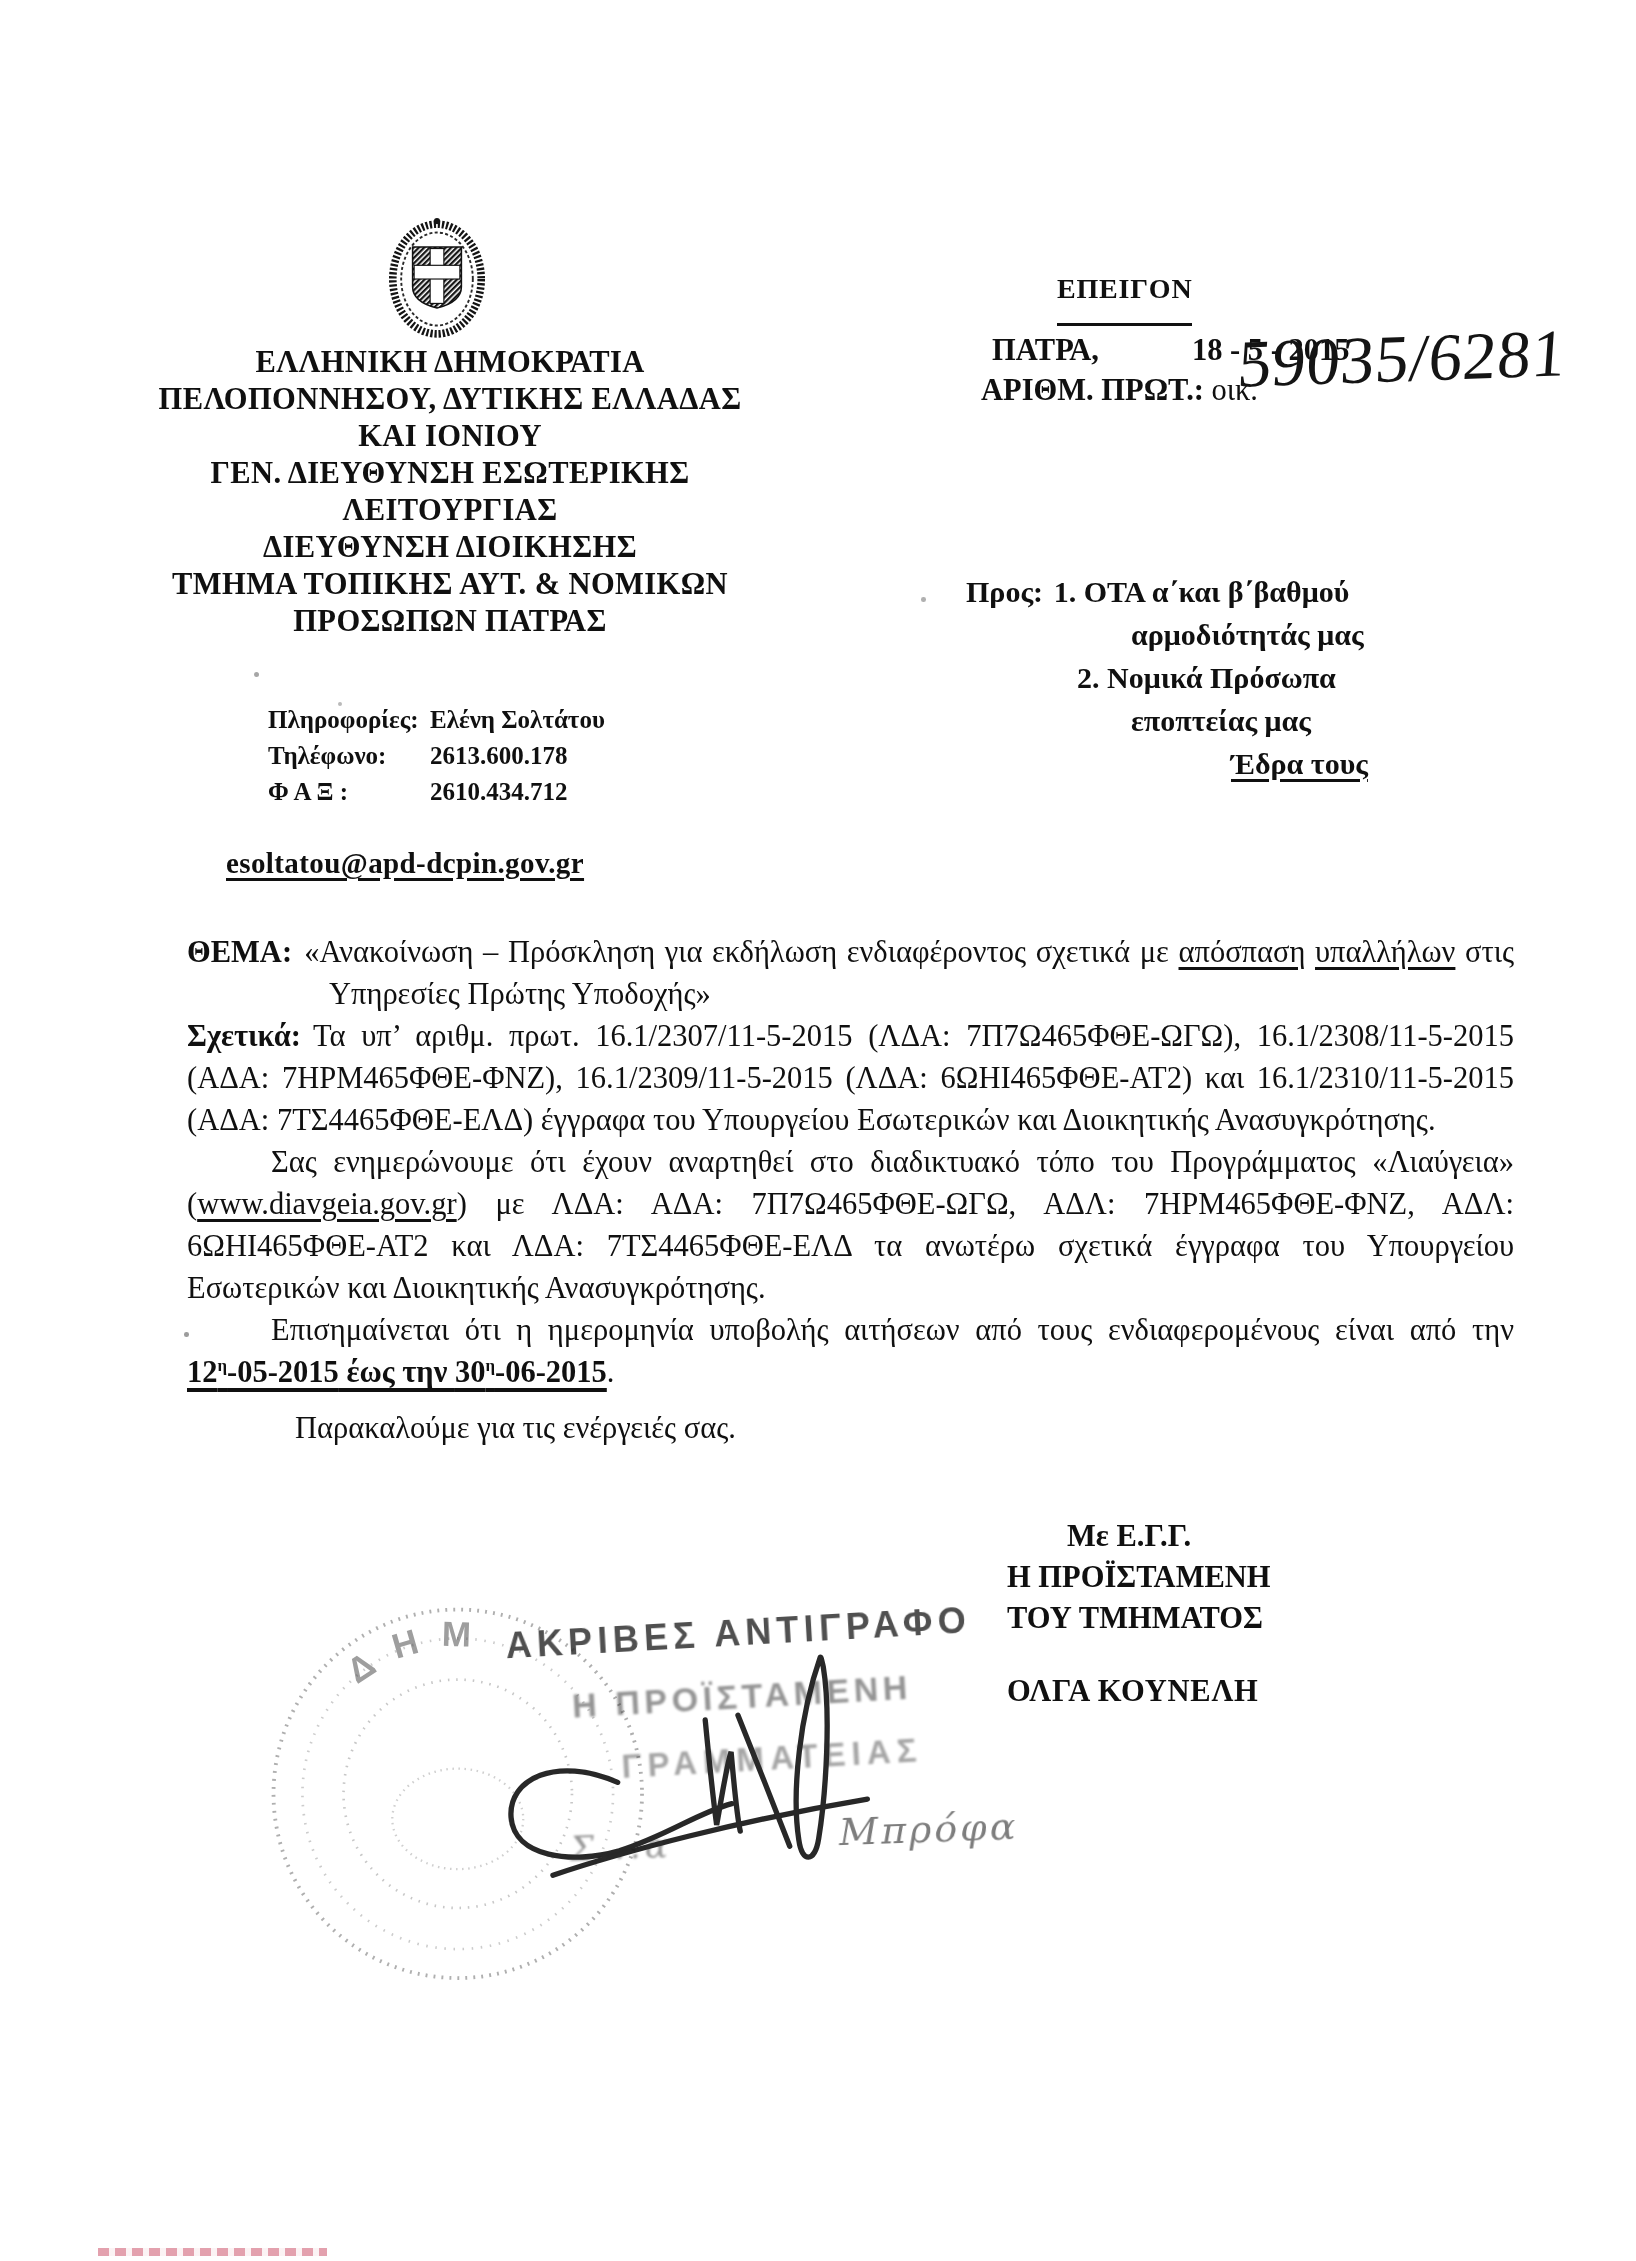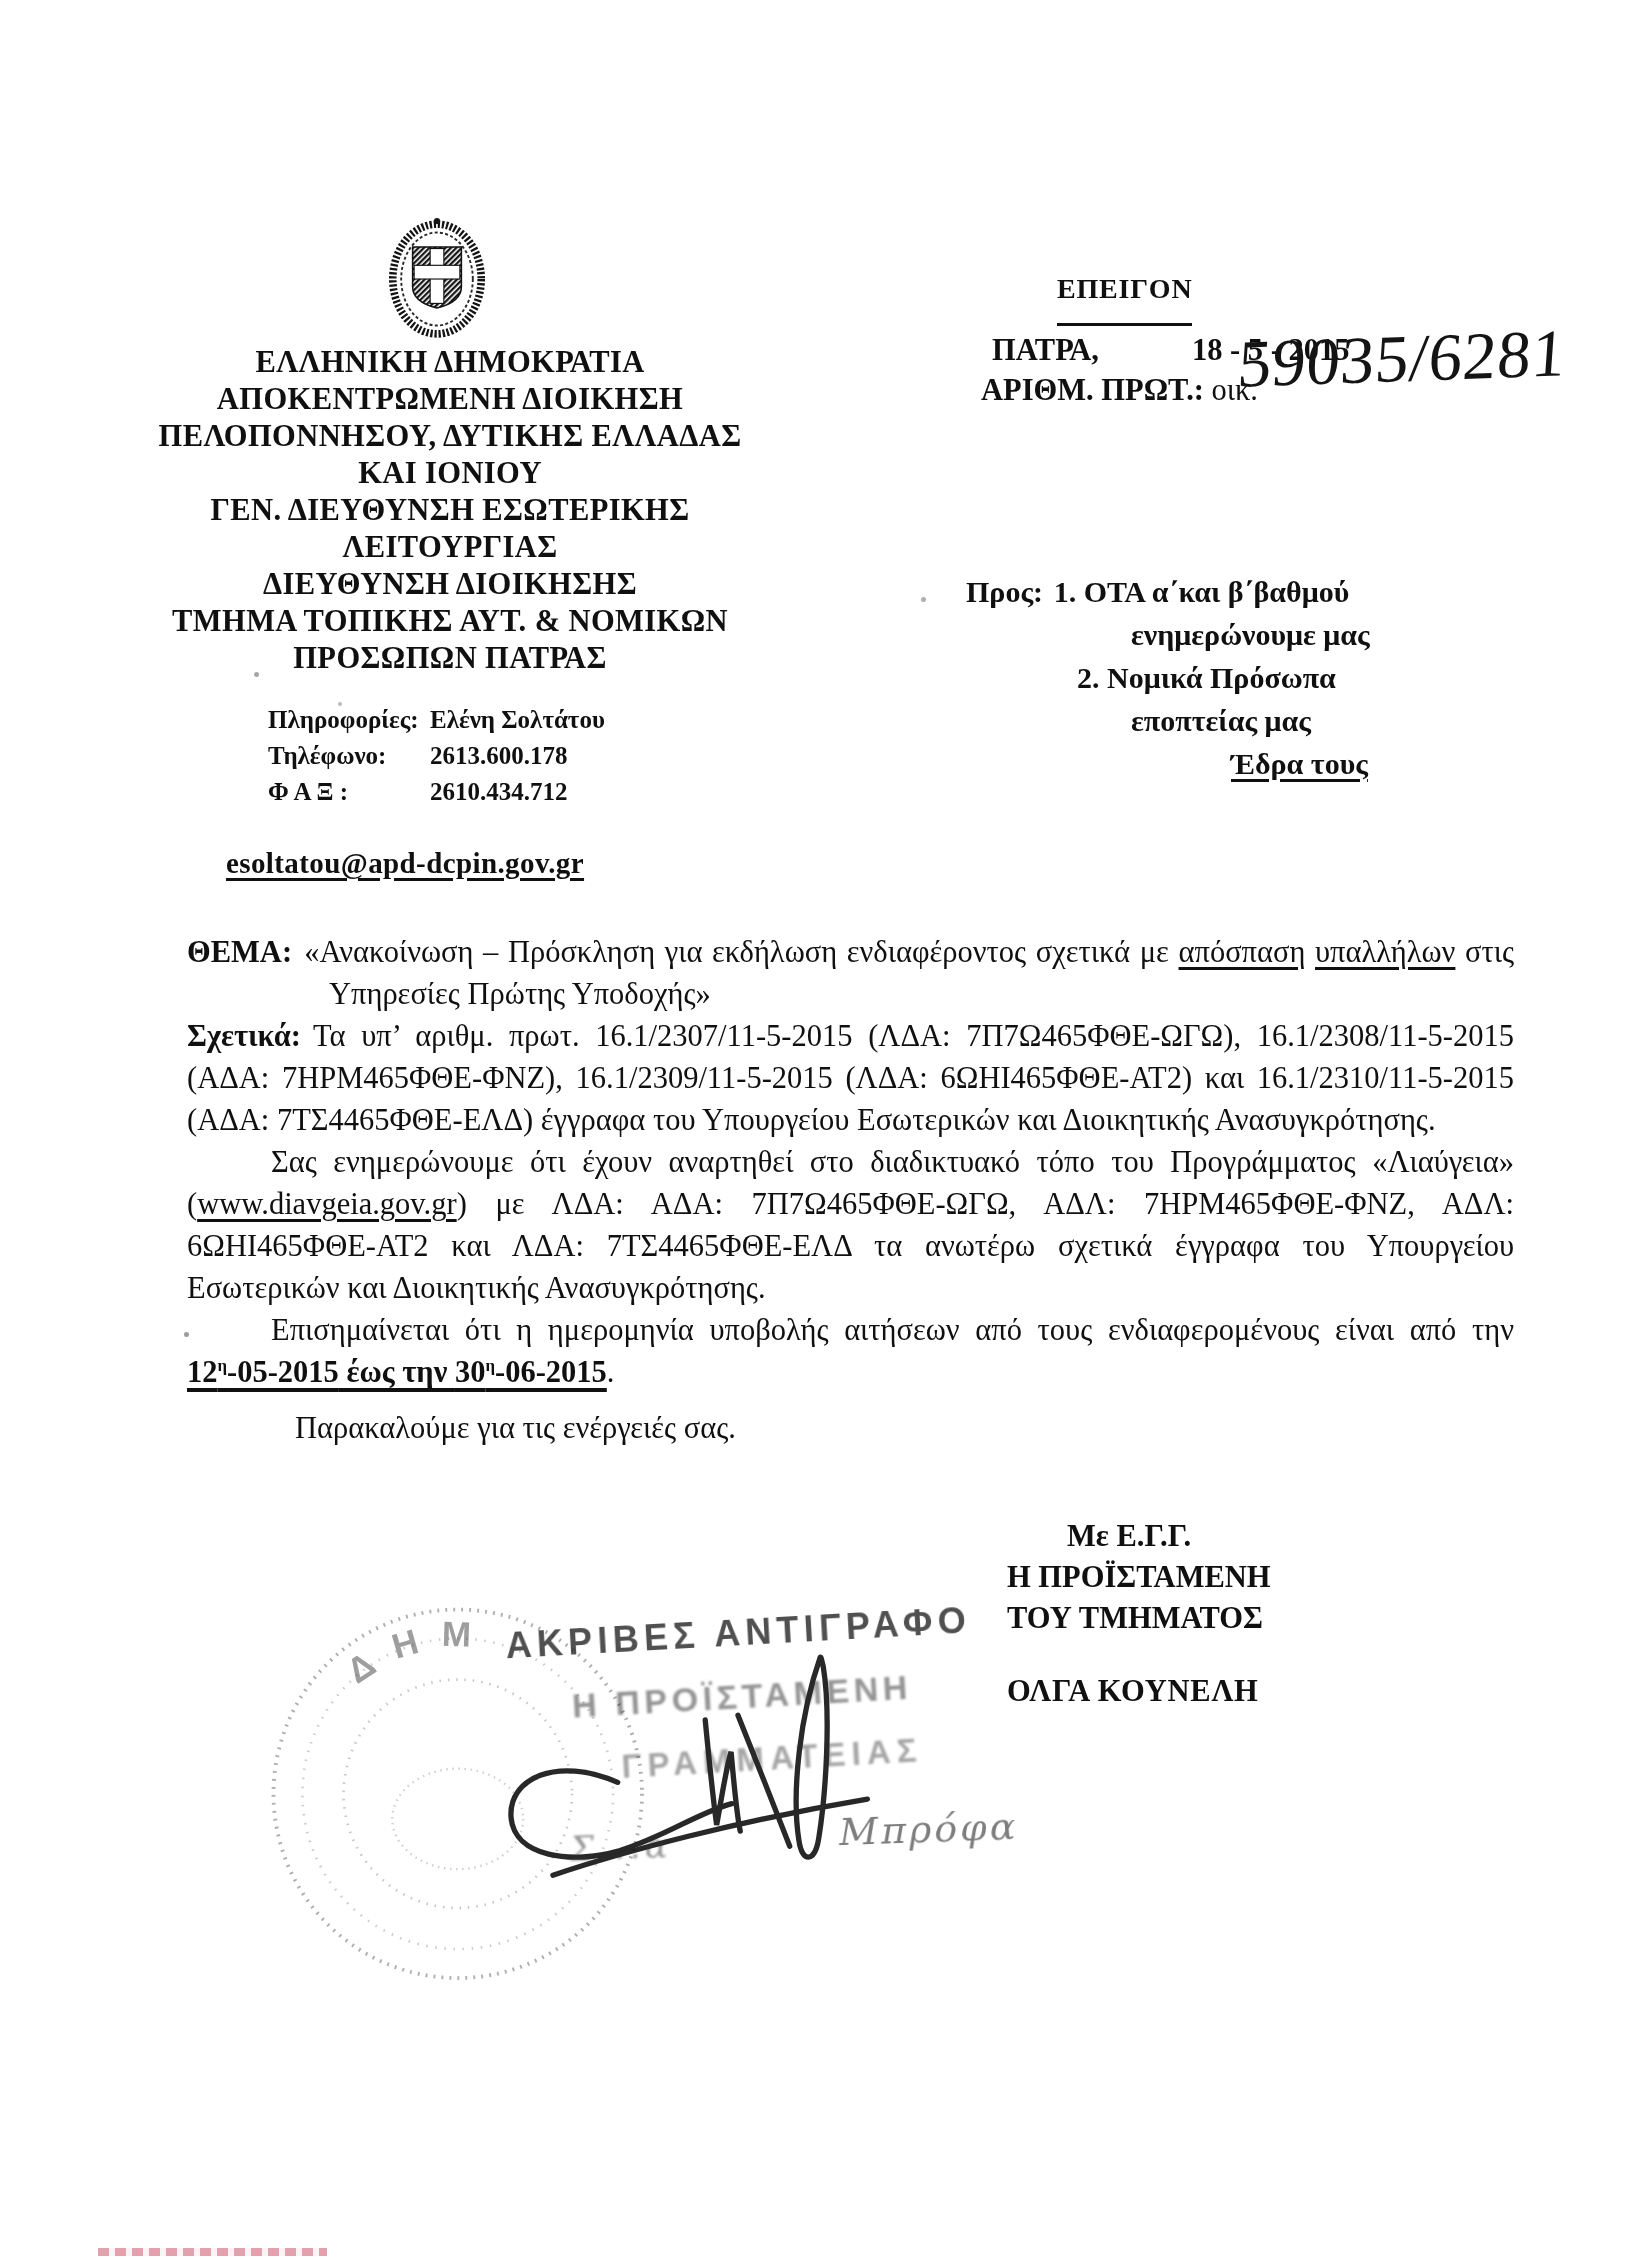--- a/index.html
+++ b/index.html
@@ -119,21 +119,20 @@
     <ellipse cx="68" cy="84" rx="58" ry="72" fill="none" stroke="#141414" stroke-width="10" stroke-dasharray="3,2.4"></ellipse>
     <ellipse cx="68" cy="84" rx="47" ry="61" fill="none" stroke="#2a2a2a" stroke-width="2.5" stroke-dasharray="4,3"></ellipse>
     <circle cx="68" cy="8" r="4" fill="#141414"></circle>
     <path d="M36 42 h64 v52 q0 20 -32 28 q-32 -8 -32 -28 z" fill="url(#hatch)" stroke="#111" stroke-width="2"></path>
     <rect x="59" y="44" width="18" height="72" fill="#ffffff" stroke="#111" stroke-width="1.5"></rect>
     <rect x="38" y="66" width="60" height="18" fill="#ffffff" stroke="#111" stroke-width="1.5"></rect>
   </svg>
 
   <div class="abs lh-lines">
     <div>ΕΛΛΗΝΙΚΗ ΔΗΜΟΚΡΑΤΙΑ</div>
-    <div>ΑΠΟΚΕΝΤΡΩΜΕΝΗ ΔΙΟΙΚΗΣΗ</div>
     <div>ΠΕΛΟΠΟΝΝΗΣΟΥ, ΔΥΤΙΚΗΣ ΕΛΛΑΔΑΣ</div>
     <div>ΚΑΙ ΙΟΝΙΟΥ</div>
     <div>ΓΕΝ. ΔΙΕΥΘΥΝΣΗ ΕΣΩΤΕΡΙΚΗΣ</div>
     <div>ΛΕΙΤΟΥΡΓΙΑΣ</div>
     <div>ΔΙΕΥΘΥΝΣΗ ΔΙΟΙΚΗΣΗΣ</div>
     <div>ΤΜΗΜΑ ΤΟΠΙΚΗΣ ΑΥΤ. &amp; ΝΟΜΙΚΩΝ</div>
     <div>ΠΡΟΣΩΠΩΝ ΠΑΤΡΑΣ</div>
   </div>
 
   <div class="abs contact">
@@ -162,21 +161,21 @@
   <div class="abs protocol">
     <span>ΑΡΙΘΜ. ΠΡΩΤ.:</span><span class="oik">οικ.</span>
   </div>
   <div class="abs proto-num">59035/6281</div>
 
   <div class="abs recipients">
     <div class="r1">
       <span class="plbl">Προς:</span>
       <span>1. ΟΤΑ α΄και β΄βαθμού</span>
     </div>
-    <div class="ind1">ενημερώνουμε μας</div>
+    <div class="ind1">αρμοδιότητάς μας</div>
     <div class="ind2">2. Νομικά Πρόσωπα</div>
     <div class="ind1">εποπτείας μας</div>
     <div class="seat"><span>Έδρα τους</span></div>
   </div>
 
   <div class="abs bodytext">
     <p class="subject"><span class="para-label">ΘΕΜΑ:</span><span>«Ανακοίνωση – Πρόσκληση για εκδήλωση ενδιαφέροντος σχετικά με </span><span class="u-thin">απόσπαση</span><span class="sp"> </span><span class="u-thin">υπαλλήλων</span><span> στις Υπηρεσίες Πρώτης Υποδοχής»</span></p>
 
     <p class="related"><span class="para-label">Σχετικά:</span><span>Τα υπ’ αριθμ. πρωτ. 16.1/2307/11-5-2015 (ΛΔΑ: 7Π7Ω465ΦΘΕ-ΩΓΩ), 16.1/2308/11-5-2015 (ΑΔΑ: 7ΗΡΜ465ΦΘΕ-ΦΝΖ), 16.1/2309/11-5-2015 (ΛΔΑ: 6ΩΗΙ465ΦΘΕ-ΑΤ2) και 16.1/2310/11-5-2015 (ΑΔΑ: 7ΤΣ4465ΦΘΕ-ΕΛΔ) έγγραφα του Υπουργείου Εσωτερικών και Διοικητικής Ανασυγκρότησης.</span></p>
 

